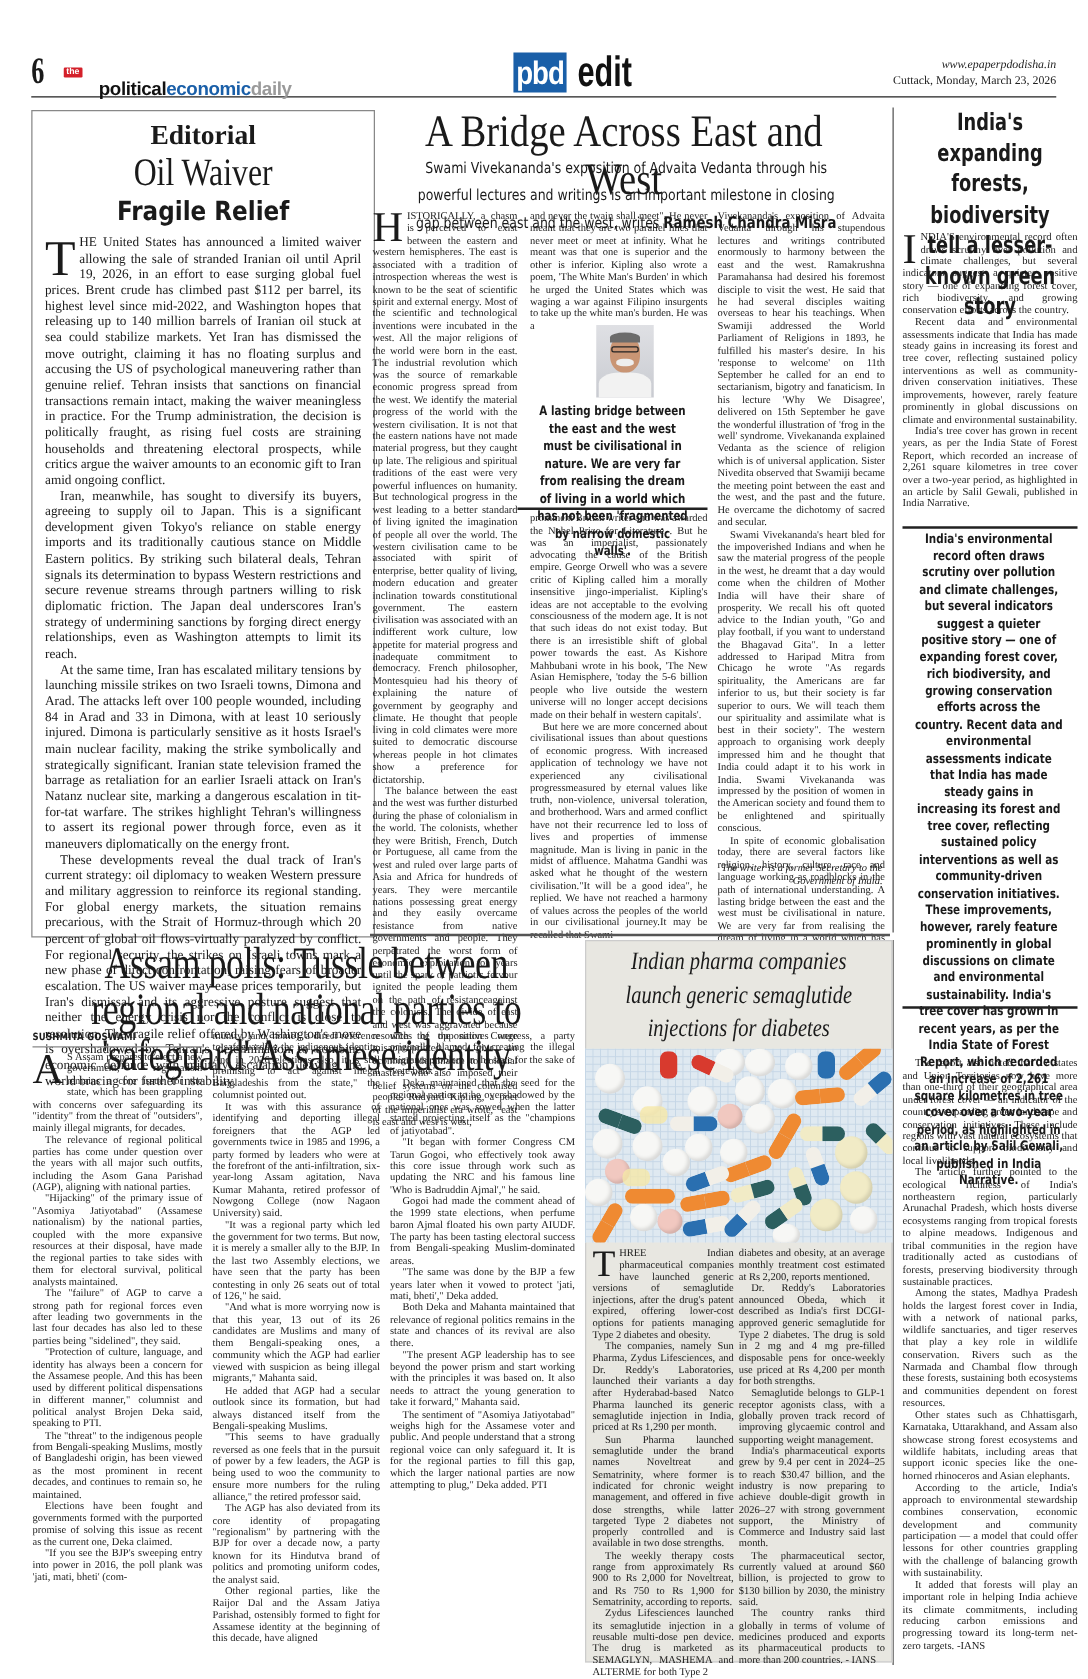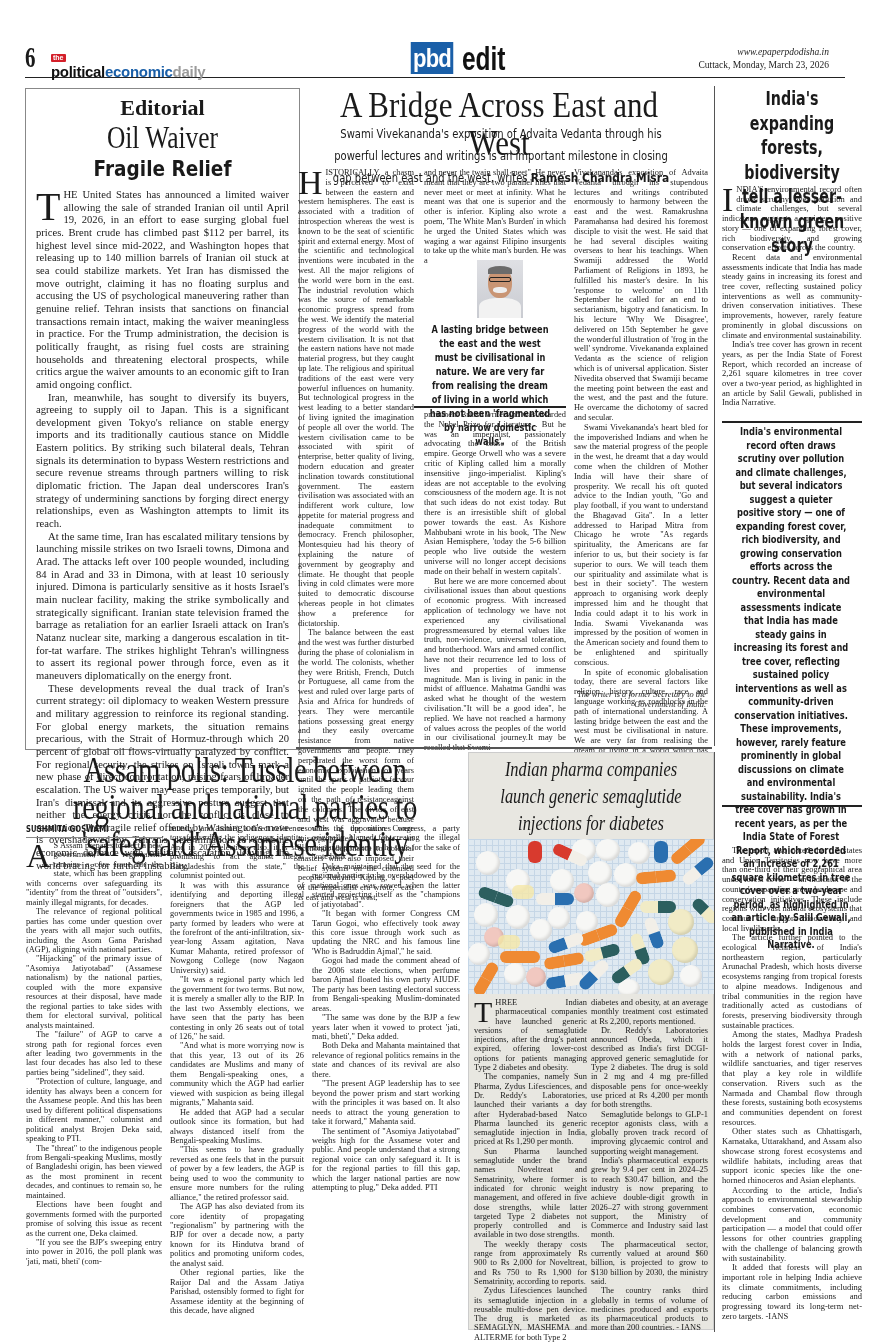--- a/index.html
+++ b/index.html
@@ -4,26 +4,26 @@
 <style>
   * { box-sizing: border-box; margin: 0; padding: 0; }
   html, body { width: 870px; height: 1343px; background: #ffffff; overflow: hidden; }
   body { position: relative; font-family: "Liberation Serif", "DejaVu Serif", serif; color: #1a1a1a; }
 
   .masthead { position: absolute; left: 25px; top: 40px; width: 820px; height: 38px; border-bottom: 1.5px solid #222; }
   .page-num { position: absolute; left: 0; top: 2px; font-family: "Liberation Serif", serif; font-size: 30px; font-weight: bold; line-height: 30px; transform: scaleX(0.7); transform-origin: left; }
   .brand { position: absolute; left: 26px; top: 6px; }
   .brand-the { display: inline-block; background: #d4202a; color: #fff; font-family: "Liberation Sans", sans-serif; font-size: 7px; font-weight: bold; padding: 0 2px; line-height: 8px; border-radius: 1px; }
   .brand-name { display: block; font-family: "Liberation Sans", sans-serif; font-size: 15px; font-weight: bold; letter-spacing: -0.3px; line-height: 15px; }
-  .brand-p1 { color: #111; }
+  .brand-p1 { color: #111; margin-left: 28px; }
   .brand-p2 { color: #1a5fa8; }
   .brand-p3 { color: #9a9a9a; font-weight: bold; }
   .pbd-logo { position: absolute; left: 382px; top: 2px; width: 50px; height: 32px; background: #1a5fa8; color: #fff; font-family: "Liberation Sans", sans-serif; font-weight: bold; font-size: 26px; line-height: 32px; text-align: center; letter-spacing: -1px; transform: scaleX(0.85); }
   .section-name { position: absolute; left: 437px; top: 0px; font-family: "Liberation Sans", sans-serif; font-weight: bold; font-size: 34px; line-height: 36px; transform: scaleX(0.72); transform-origin: left; color: #111; }
-  .dateline { position: absolute; right: 16px; top: 6px; text-align: right; font-size: 9.5px; line-height: 13px; color: #222; }
+  .dateline { position: absolute; right: 0; top: 6px; text-align: right; font-size: 9.5px; line-height: 13px; color: #222; }
   .dateline .url { font-style: italic; }
 
   
   .editorial { position: absolute; left: 25px; top: 88px; width: 275px; height: 662px; border: 1px solid #888; padding: 6px 10px; }
   .ed-kicker { text-align: center; font-size: 22px; font-weight: bold; line-height: 26px; margin-top: 0px; }
   .ed-title { text-align: center; font-size: 31px; line-height: 34px; transform: scaleX(0.82); }
   .ed-sub { text-align: center; font-family: "DejaVu Sans", sans-serif; font-size: 21px; font-weight: bold; line-height: 28px; margin-bottom: 6px; transform: scaleX(0.88); }
   .ed-body p { font-size: 10.6px; line-height: 12.65px; text-align: justify; text-indent: 12px; hyphens: auto; }
   .ed-body p.first { text-indent: 0; }
   .dropcap { float: left; font-size: 40px; line-height: 32px; padding-right: 3px; margin-top: 2px; }
@@ -182,21 +182,21 @@
   <p>"And what is more worrying now is that this year, 13 out of its 26 candidates are Muslims and many of them Bengali-speaking ones, a community which the AGP had earlier viewed with suspicion as being illegal migrants," Mahanta said.</p>
   <p>He added that AGP had a secular outlook since its formation, but had always distanced itself from the Bengali-speaking Muslims.</p>
   <p>"This seems to have gradually reversed as one feels that in the pursuit of power by a few leaders, the AGP is being used to woo the community to ensure more numbers for the ruling alliance," the retired professor said.</p>
   <p>The AGP has also deviated from its core identity of propagating "regionalism" by partnering with the BJP for over a decade now, a party known for its Hindutva brand of politics and promoting uniform codes, the analyst said.</p>
   <p>Other regional parties, like the Raijor Dal and the Assam Jatiya Parishad, ostensibly formed to fight for Assamese identity at the beginning of this decade, have aligned</p>
 </div>
 <div class="col" style="left:312px; top:824px; width:148px; line-height:9.45px;">
   <p class="first">with the opposition Congress, a party originally blamed for creating the illegal migrants problem in the state for the sake of 'vote bank'.</p>
   <p>Deka maintained that the seed for the regional parties to be overshadowed by the national ones was sowed when the latter started projecting itself as the "champions of jatiyotabad".</p>
   <p>"It began with former Congress CM Tarun Gogoi, who effectively took away this core issue through work such as updating the NRC and his famous line 'Who is Badruddin Ajmal'," he said.</p>
-  <p>Gogoi had made the comment ahead of the 2006 state elections, when perfume baron Ajmal floated his own party AIUDF. The party has been tasting electoral success from Bengali-speaking Muslim-dominated areas.</p>
+  <p>Gogoi had made the comment ahead of the 1999 state elections, when perfume baron Ajmal floated his own party AIUDF. The party has been tasting electoral success from Bengali-speaking Muslim-dominated areas.</p>
   <p>"The same was done by the BJP a few years later when it vowed to protect 'jati, mati, bheti'," Deka added.</p>
   <p>Both Deka and Mahanta maintained that relevance of regional politics remains in the state and chances of its revival are also there.</p>
   <p>"The present AGP leadership has to see beyond the power prism and start working with the principles it was based on. It also needs to attract the young generation to take it forward," Mahanta said.</p>
   <p>The sentiment of "Asomiya Jatiyotabad" weighs high for the Assamese voter and public. And people understand that a strong regional voice can only safeguard it. It is for the regional parties to fill this gap, which the larger national parties are now attempting to plug," Deka added. PTI</p>
 </div>
 
 <div class="pharma-box"></div>
 <div class="pharma-head">Indian pharma companies launch generic semaglutide injections for diabetes</div>
 <div class="pharma-img" title="Assorted tablets and capsules on graph paper">
   <div class="pill" style="left:8px; top:12px; width:24px; height:24px;"></div>

